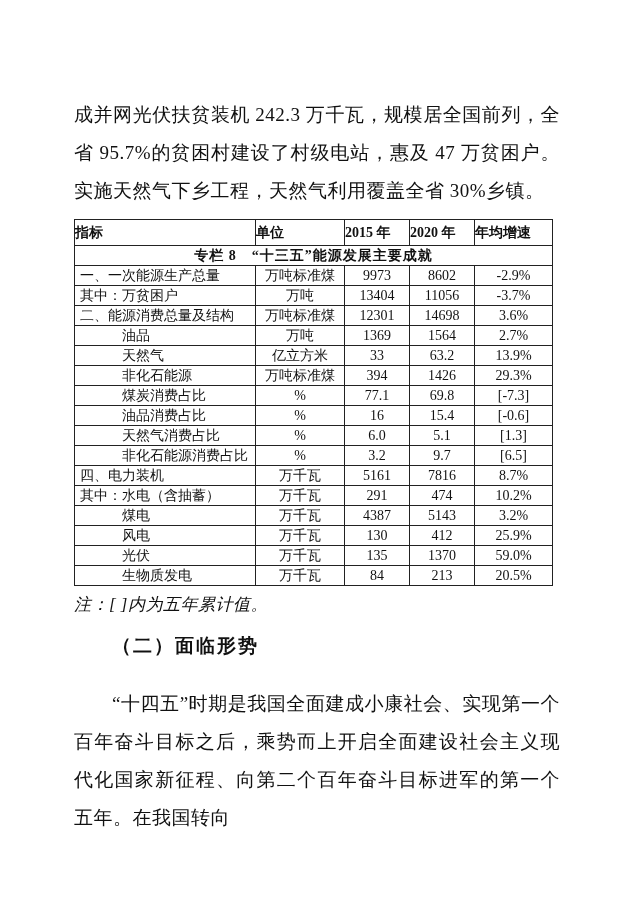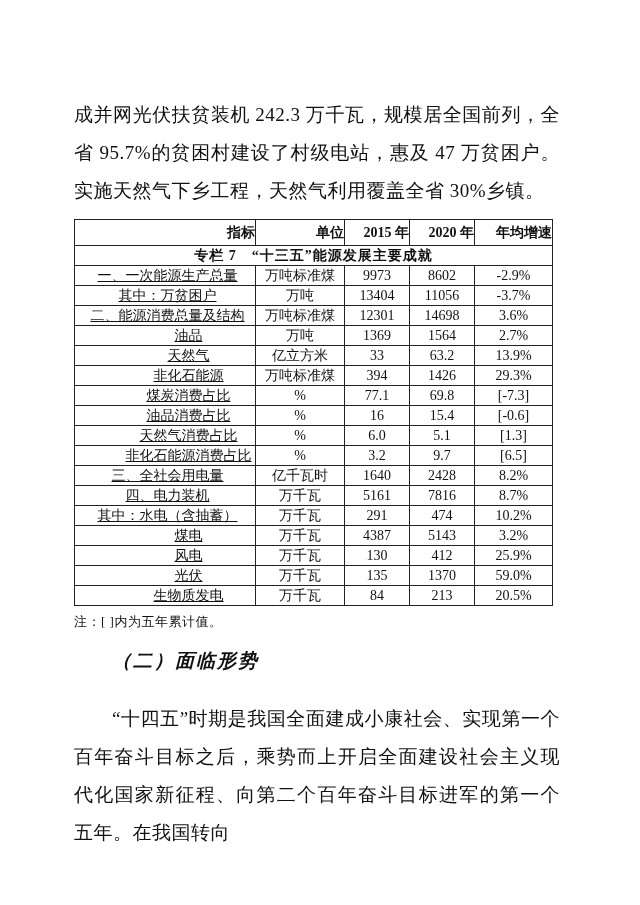--- a/index.html
+++ b/index.html
@@ -39,69 +39,68 @@
   }
   td.table-title-cell {
     font-weight: bold;
     font-size: 16px;
     text-align: center;
     height: 30px;
     letter-spacing: 1px;
   }
   table.energy-table thead th {
     font-weight: bold;
-    text-align: right;
+    text-align: left;
     height: 25px;
   }
   table.energy-table tbody td {
     height: 19px;
     text-align: center;
   }
   table.energy-table tbody td.col-indicator {
-    text-align: center;
+    text-align: left;
     padding-left: 5px;
-    text-decoration: underline;
   }
   table.energy-table tbody td.col-indicator.sub {
     padding-left: 47px;
     margin-left: 23px;
   }
   p.table-note {
     margin: 7px 0 0 0;
-    font-size: 13px;
+    font-size: 17px;
+    font-style: italic;
     letter-spacing: 0.5px;
   }
   h3.section-heading {
     margin: 17px 0 12px 0;
     font-size: 19px;
     font-weight: bold;
     text-indent: 2em;
     letter-spacing: 2px;
-    font-style: italic;
   }
   p.para-2 { margin-top: 26px; }
 </style>
 </head>
 <body>
 
 <div class="page">
 
   <p class="body-text">成并网光伏扶贫装机 242.3 万千瓦，规模居全国前列，全省 95.7%的贫困村建设了村级电站，惠及 47 万贫困户。实施天然气下乡工程，天然气利用覆盖全省 30%乡镇。</p>
 
   <table class="energy-table">
     <colgroup>
       <col style="width:181px">
       <col style="width:89px">
       <col style="width:65px">
       <col style="width:65px">
       <col style="width:78px">
     </colgroup>
     <tbody>
       <tr>
-        <td colspan="5" class="table-title-cell">专栏 7　“十三五”能源发展主要成就</td>
+        <td colspan="5" class="table-title-cell">专栏 8　“十三五”能源发展主要成就</td>
       </tr>
     </tbody>
     <thead>
       <tr>
         <th>指标</th>
         <th>单位</th>
         <th>2015 年</th>
         <th>2020 年</th>
         <th>年均增速</th>
       </tr>
@@ -171,27 +170,20 @@
           <td>[1.3]</td>
         </tr>
         <tr>
           <td class="col-indicator sub">非化石能源消费占比</td>
           <td>%</td>
           <td>3.2</td>
           <td>9.7</td>
           <td>[6.5]</td>
         </tr>
         <tr>
-          <td class="col-indicator">三、全社会用电量</td>
-          <td>亿千瓦时</td>
-          <td>1640</td>
-          <td>2428</td>
-          <td>8.2%</td>
-        </tr>
-        <tr>
           <td class="col-indicator">四、电力装机</td>
           <td>万千瓦</td>
           <td>5161</td>
           <td>7816</td>
           <td>8.7%</td>
         </tr>
         <tr>
           <td class="col-indicator">其中：水电（含抽蓄）</td>
           <td>万千瓦</td>
           <td>291</td>

